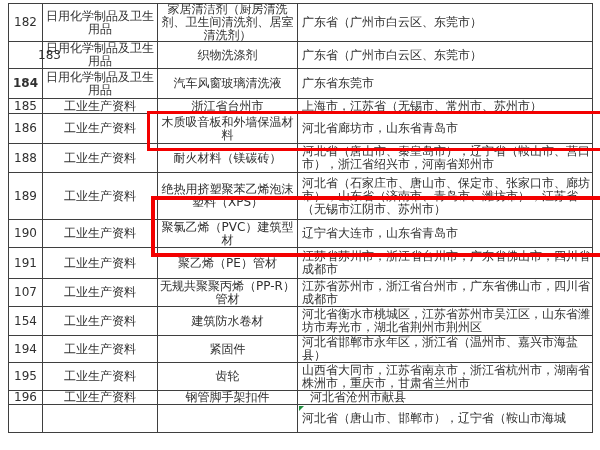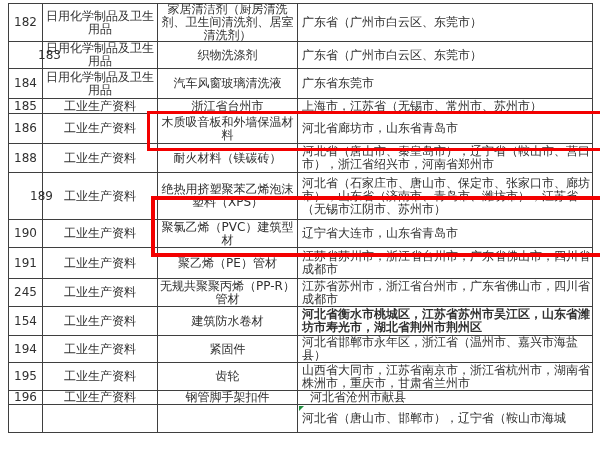--- a/index.html
+++ b/index.html
@@ -107,21 +107,21 @@
             </div>
           </td>
           <td>
             <div class="cw left" style="height: 26px;">
               <span>广东省（广州市白云区、东莞市）</span>
             </div>
           </td>
         </tr>
         <tr style="height: 30px;">
           <td>
-            <div class="cw center" style="height: 29px;">
+            <div class="cw center" style="height: 29px; font-weight: bold;">
               <span>184</span>
             </div>
           </td>
           <td>
             <div class="cw center" style="height: 29px;">
               <span>日用化学制品及卫生用品</span>
             </div>
           </td>
           <td>
             <div class="cw center" style="height: 29px;">
@@ -195,21 +195,21 @@
             </div>
           </td>
           <td>
             <div class="cw left" style="height: 28px;">
               <span>河北省（唐山市、秦皇岛市），辽宁省（鞍山市、营口市），浙江省绍兴市，河南省郑州市</span>
             </div>
           </td>
         </tr>
         <tr style="height: 47px;">
           <td>
-            <div class="cw center" style="height: 46px; margin-left: 16px;">
+            <div class="cw center" style="height: 46px;">
               <span>189</span>
             </div>
           </td>
           <td>
             <div class="cw center" style="height: 46px;">
               <span>工业生产资料</span>
             </div>
           </td>
           <td>
             <div class="cw center" style="height: 46px;">
@@ -262,21 +262,21 @@
           </td>
           <td>
             <div class="cw left" style="height: 30px;">
               <span>江苏省苏州市，浙江省台州市，广东省佛山市，四川省成都市</span>
             </div>
           </td>
         </tr>
         <tr style="height: 28px;">
           <td>
             <div class="cw center" style="height: 27px;">
-              <span>245</span>
+              <span>107</span>
             </div>
           </td>
           <td>
             <div class="cw center" style="height: 27px;">
               <span>工业生产资料</span>
             </div>
           </td>
           <td>
             <div class="cw center" style="height: 27px;">
               <span>无规共聚聚丙烯（PP-R）管材</span>
@@ -298,21 +298,21 @@
             <div class="cw center" style="height: 28px;">
               <span>工业生产资料</span>
             </div>
           </td>
           <td>
             <div class="cw center" style="height: 28px;">
               <span>建筑防水卷材</span>
             </div>
           </td>
           <td>
-            <div class="cw left" style="height: 28px; font-weight: bold;">
+            <div class="cw left" style="height: 28px;">
               <span>河北省衡水市桃城区，江苏省苏州市吴江区，山东省潍坊市寿光市，湖北省荆州市荆州区</span>
             </div>
           </td>
         </tr>
         <tr style="height: 27px;">
           <td>
             <div class="cw center" style="height: 26px;">
               <span>194</span>
             </div>
           </td>

